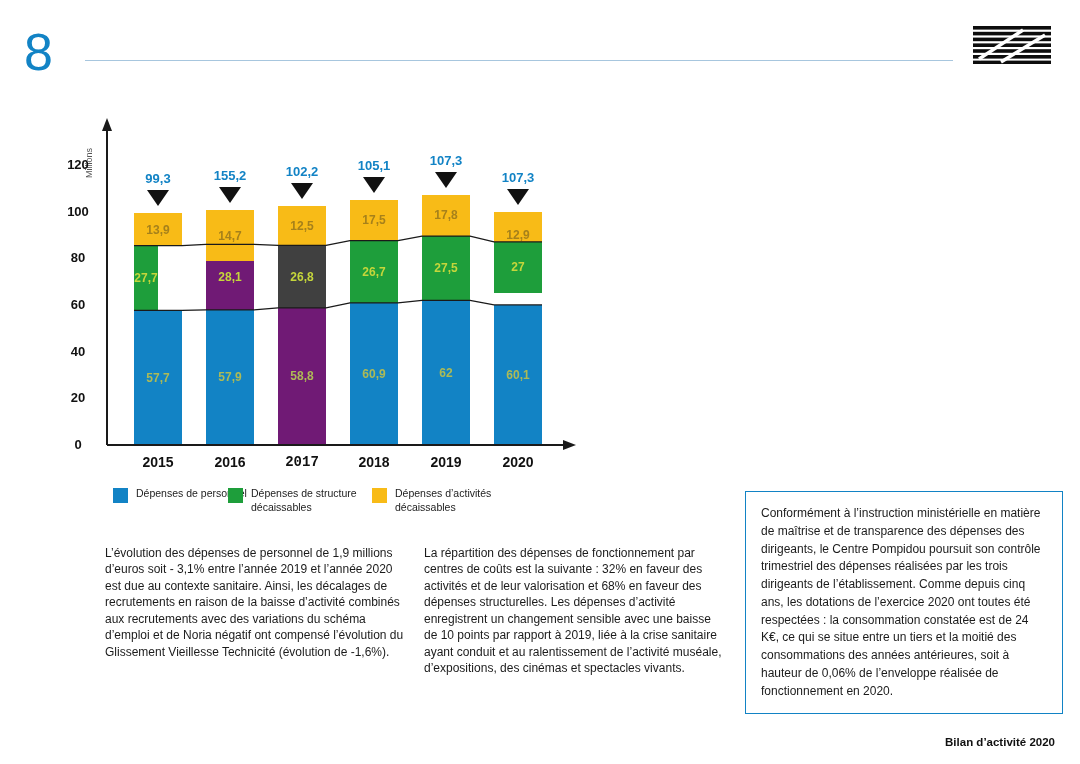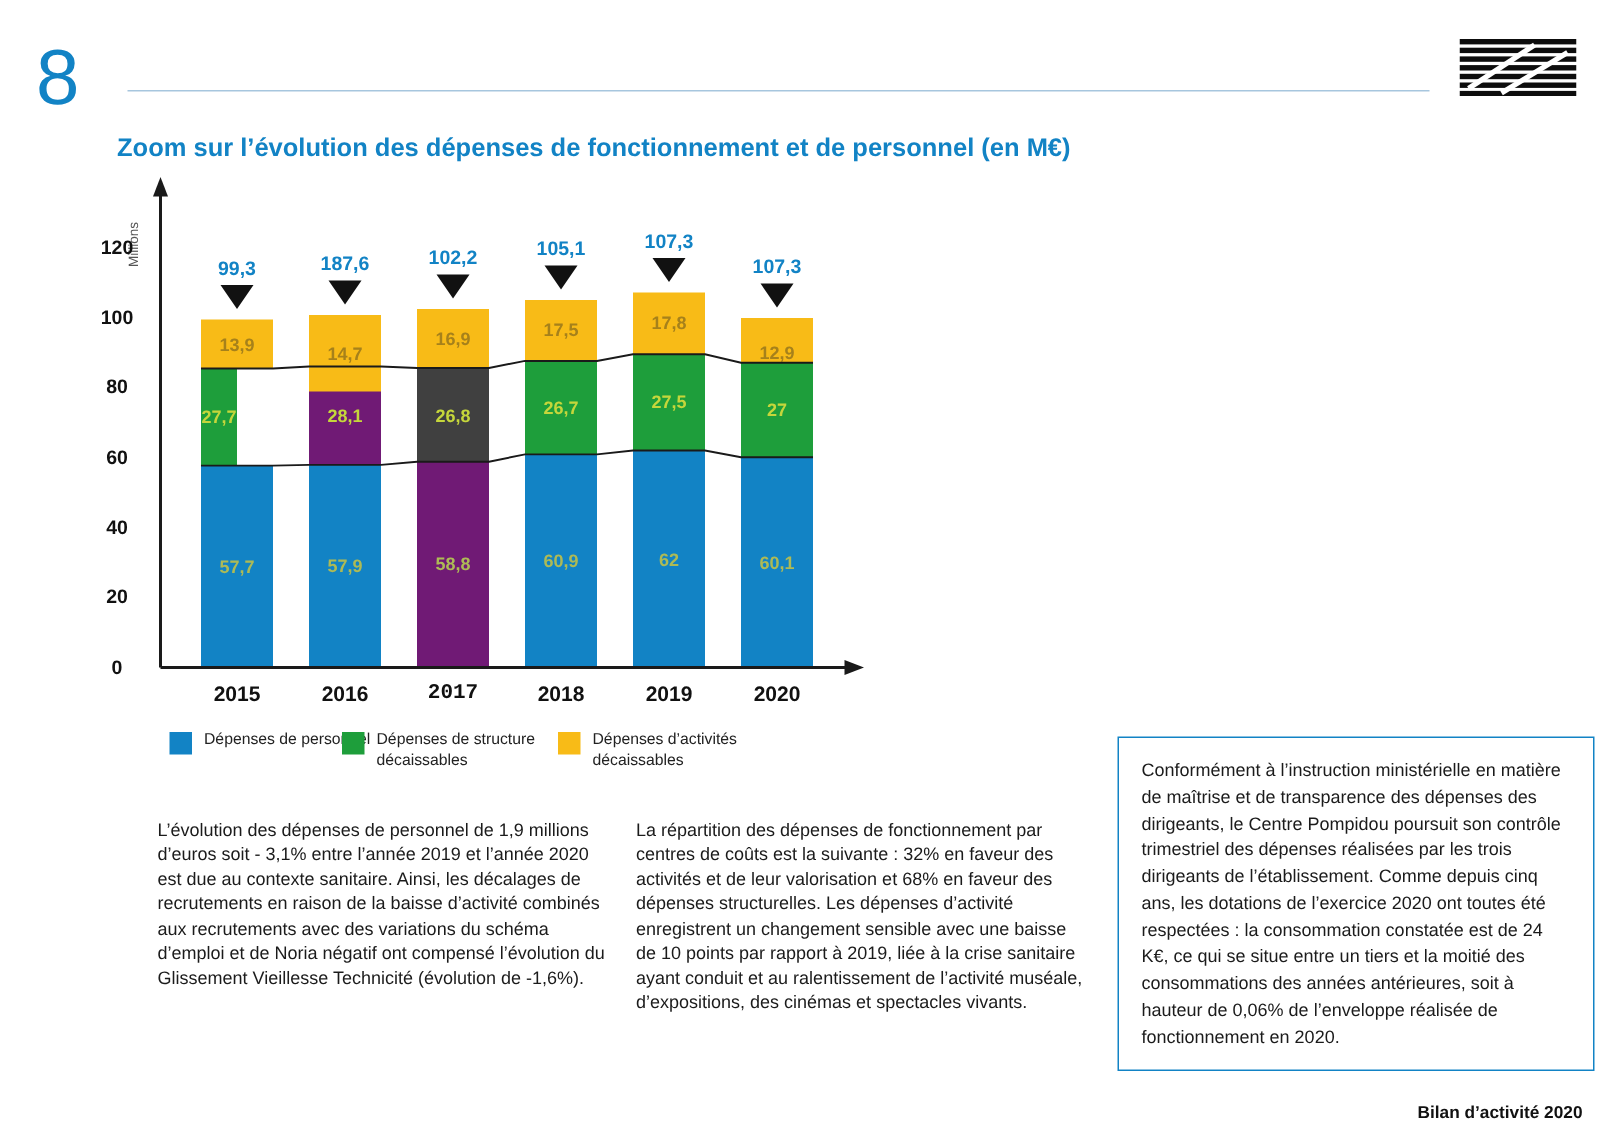--- a/index.html
+++ b/index.html
@@ -61,21 +61,20 @@
       <rect x="0" y="11.6" width="78" height="3.6"></rect>
       <rect x="0" y="17.4" width="78" height="3.6"></rect>
       <rect x="0" y="23.2" width="78" height="3.6"></rect>
       <rect x="0" y="29" width="78" height="3.6"></rect>
       <rect x="0" y="34.6" width="78" height="3.4"></rect>
     </g>
     <line x1="6" y1="33" x2="50" y2="4" stroke="#ffffff" stroke-width="3.4"></line>
     <line x1="28" y1="36" x2="72" y2="9" stroke="#ffffff" stroke-width="3.4"></line>
   </svg>
 
-  <h1 class="chart-title">Zoom sur l’évolution des dépenses de fonctionnement et de personnel (en M€)</h1>
 
   <div class="chart">
     <div class="ylabel">Millions</div>
     <div>
         <div class="ytick" style="left: 0px; top: 325px;">0</div>
         <div class="ytick" style="left: 0px; top: 278.333px;">20</div>
         <div class="ytick" style="left: 0px; top: 231.667px;">40</div>
         <div class="ytick" style="left: 0px; top: 185px;">60</div>
         <div class="ytick" style="left: 0px; top: 138.333px;">80</div>
         <div class="ytick" style="left: 0px; top: 91.6667px;">100</div>
@@ -96,29 +95,29 @@
         <div class="seg" style="left: 146px; width: 48px; top: 197.9px; height: 135.1px; background: rgb(18, 131, 197);">
           <span style="color: rgb(173, 186, 86);">57,9</span>
         </div>
         <div class="seg" style="left: 146px; width: 48px; top: 132.333px; height: 65.5667px; background: #701a75;">
           <span style="color: rgb(197, 214, 59);">28,1</span>
         </div>
         <div class="seg" style="left: 146px; width: 48px; top: 98.0333px; height: 51px; background: rgb(248, 187, 23);">
           <span style="color: rgb(166, 129, 27);">14,7</span>
         </div>
         <div class="tri" style="left: 159px; top: 75.0333px;"></div>
-        <div class="total" style="left: 140px; top: 56.0333px;">187,6</div>
+        <div class="total" style="left: 140px; top: 56.0333px;">155,2</div>
         <div class="seg" style="left: 218px; width: 48px; top: 195.8px; height: 137.2px; background: #701a75;">
           <span style="color: rgb(173, 186, 86);">58,8</span>
         </div>
         <div class="seg" style="left: 218px; width: 48px; top: 133.267px; height: 62.5333px; background: #404040;">
           <span style="color: rgb(197, 214, 59);">26,8</span>
         </div>
         <div class="seg" style="left: 218px; width: 48px; top: 93.8333px; height: 39.4333px; background: rgb(248, 187, 23);">
-          <span style="color: rgb(166, 129, 27);">16,9</span>
+          <span style="color: rgb(166, 129, 27);">12,5</span>
         </div>
         <div class="tri" style="left: 231px; top: 70.8333px;"></div>
         <div class="total" style="left: 212px; top: 51.8333px;">102,2</div>
         <div class="seg" style="left: 290px; width: 48px; top: 190.9px; height: 142.1px; background: rgb(18, 131, 197);">
           <span style="color: rgb(173, 186, 86);">60,9</span>
         </div>
         <div class="seg" style="left: 290px; width: 48px; top: 128.6px; height: 62.3px; background: rgb(30, 158, 59);">
           <span style="color: rgb(197, 214, 59);">26,7</span>
         </div>
         <div class="seg" style="left: 290px; width: 48px; top: 87.7667px; height: 40.8333px; background: rgb(248, 187, 23);">
@@ -133,21 +132,21 @@
           <span style="color: rgb(197, 214, 59);">27,5</span>
         </div>
         <div class="seg" style="left: 362px; width: 48px; top: 82.6333px; height: 41.5333px; background: rgb(248, 187, 23);">
           <span style="color: rgb(166, 129, 27);">17,8</span>
         </div>
         <div class="tri" style="left: 375px; top: 59.6333px;"></div>
         <div class="total" style="left: 356px; top: 40.6333px;">107,3</div>
         <div class="seg" style="left: 434px; width: 48px; top: 192.767px; height: 140.233px; background: rgb(18, 131, 197);">
           <span style="color: rgb(173, 186, 86);">60,1</span>
         </div>
-        <div class="seg" style="left: 434px; width: 48px; top: 129.767px; height: 63px; background: rgb(30, 158, 59);">
+        <div class="seg" style="left: 434px; width: 48px; top: 129.767px; height: 51px; background: rgb(30, 158, 59);">
           <span style="color: rgb(197, 214, 59);">27</span>
         </div>
         <div class="seg" style="left: 434px; width: 48px; top: 99.6667px; height: 30.1px; background: rgb(248, 187, 23); align-items: flex-end;">
           <span style="color: rgb(166, 129, 27);">12,9</span>
         </div>
         <div class="tri" style="left: 447px; top: 76.6667px;"></div>
         <div class="total" style="left: 428px; top: 57.6667px;">107,3</div>
       </div>
     <div>
         <div class="xlab" style="left: 68px;">2015</div>

